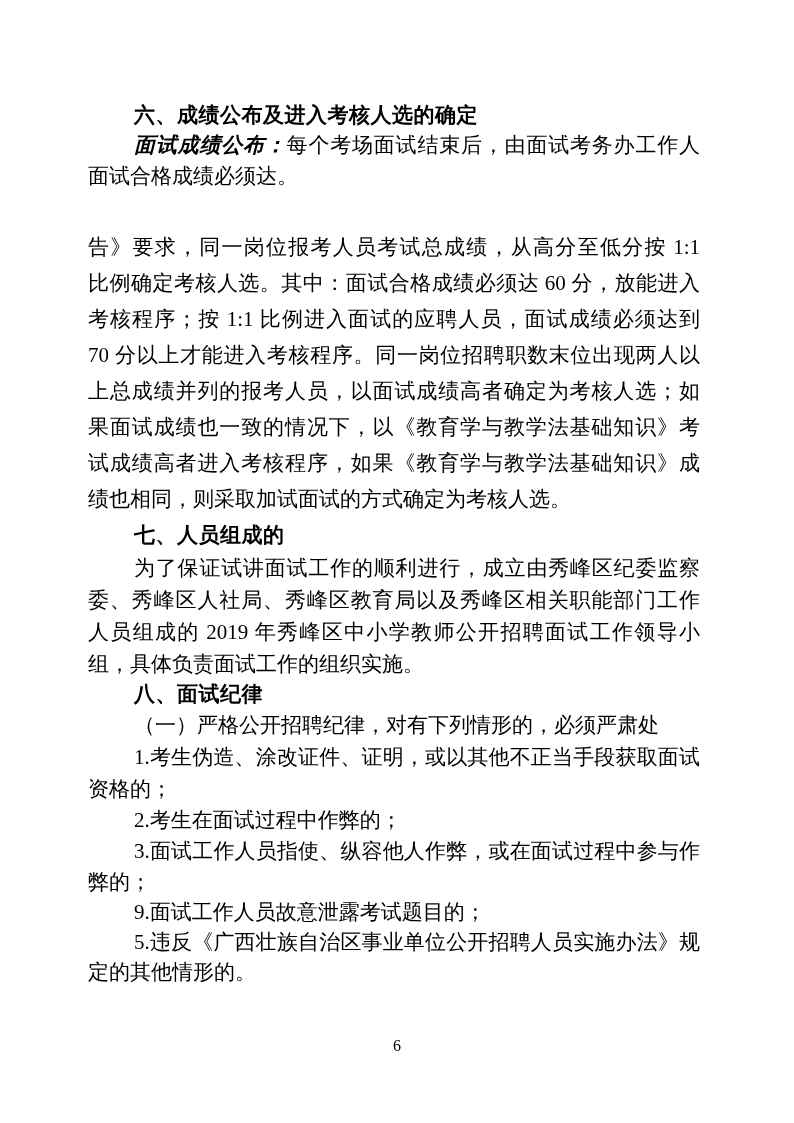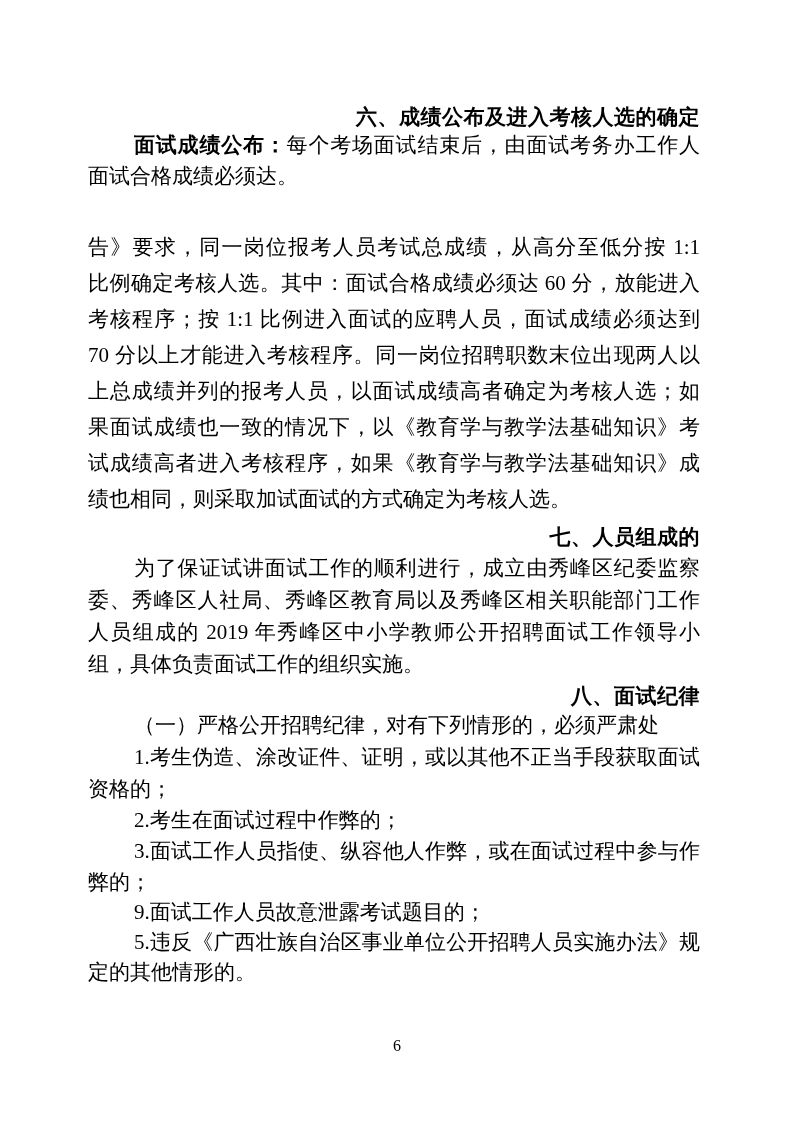--- a/index.html
+++ b/index.html
@@ -34,28 +34,28 @@
     text-align: left;
   }
   .j {
     text-align: justify;
     text-align-last: justify;
   }
   .indent {
     text-indent: 46px;
   }
   .heading {
-    font-family: Liberation Sans, sans-serif;
+    font-family: Liberation Mono, monospace;
     font-weight: 700;
     letter-spacing: 0.5px;
-    text-align: right;
   }
   .lead {
     font-family: "Liberation Sans", "DejaVu Sans", sans-serif;
     font-weight: 700;
+    font-style: italic;
   }
   .footer {
     position: absolute;
     left: 0;
     width: 794px;
     top: 1036px;
     text-align: center;
     font-size: 16px;
     line-height: 20px;
   }

